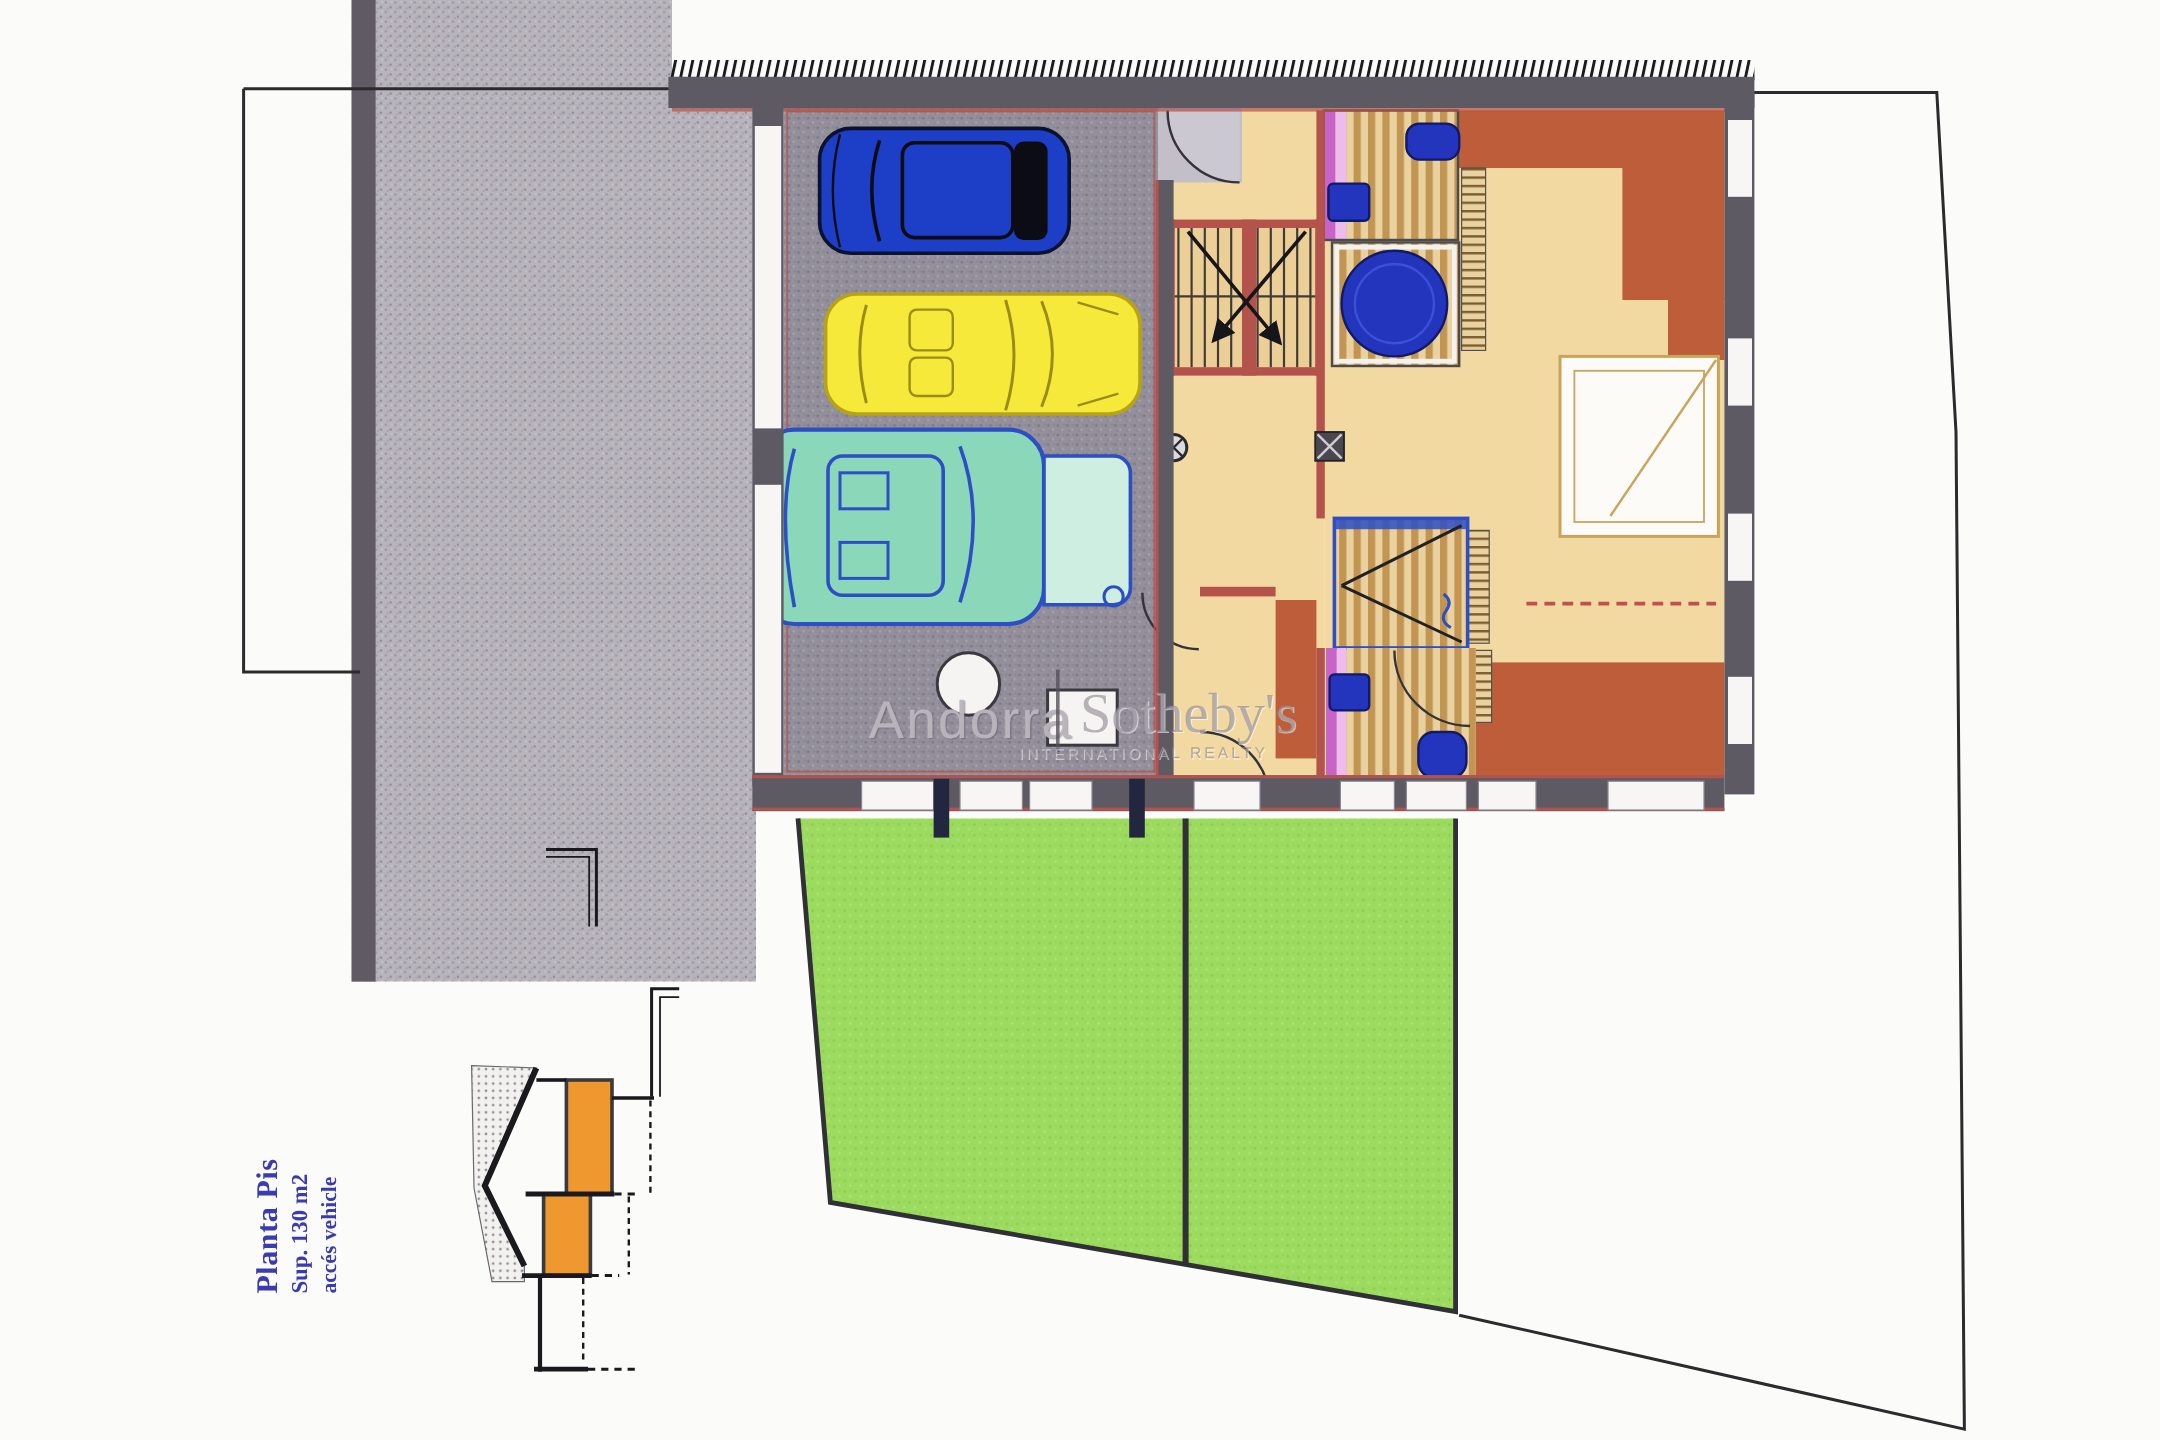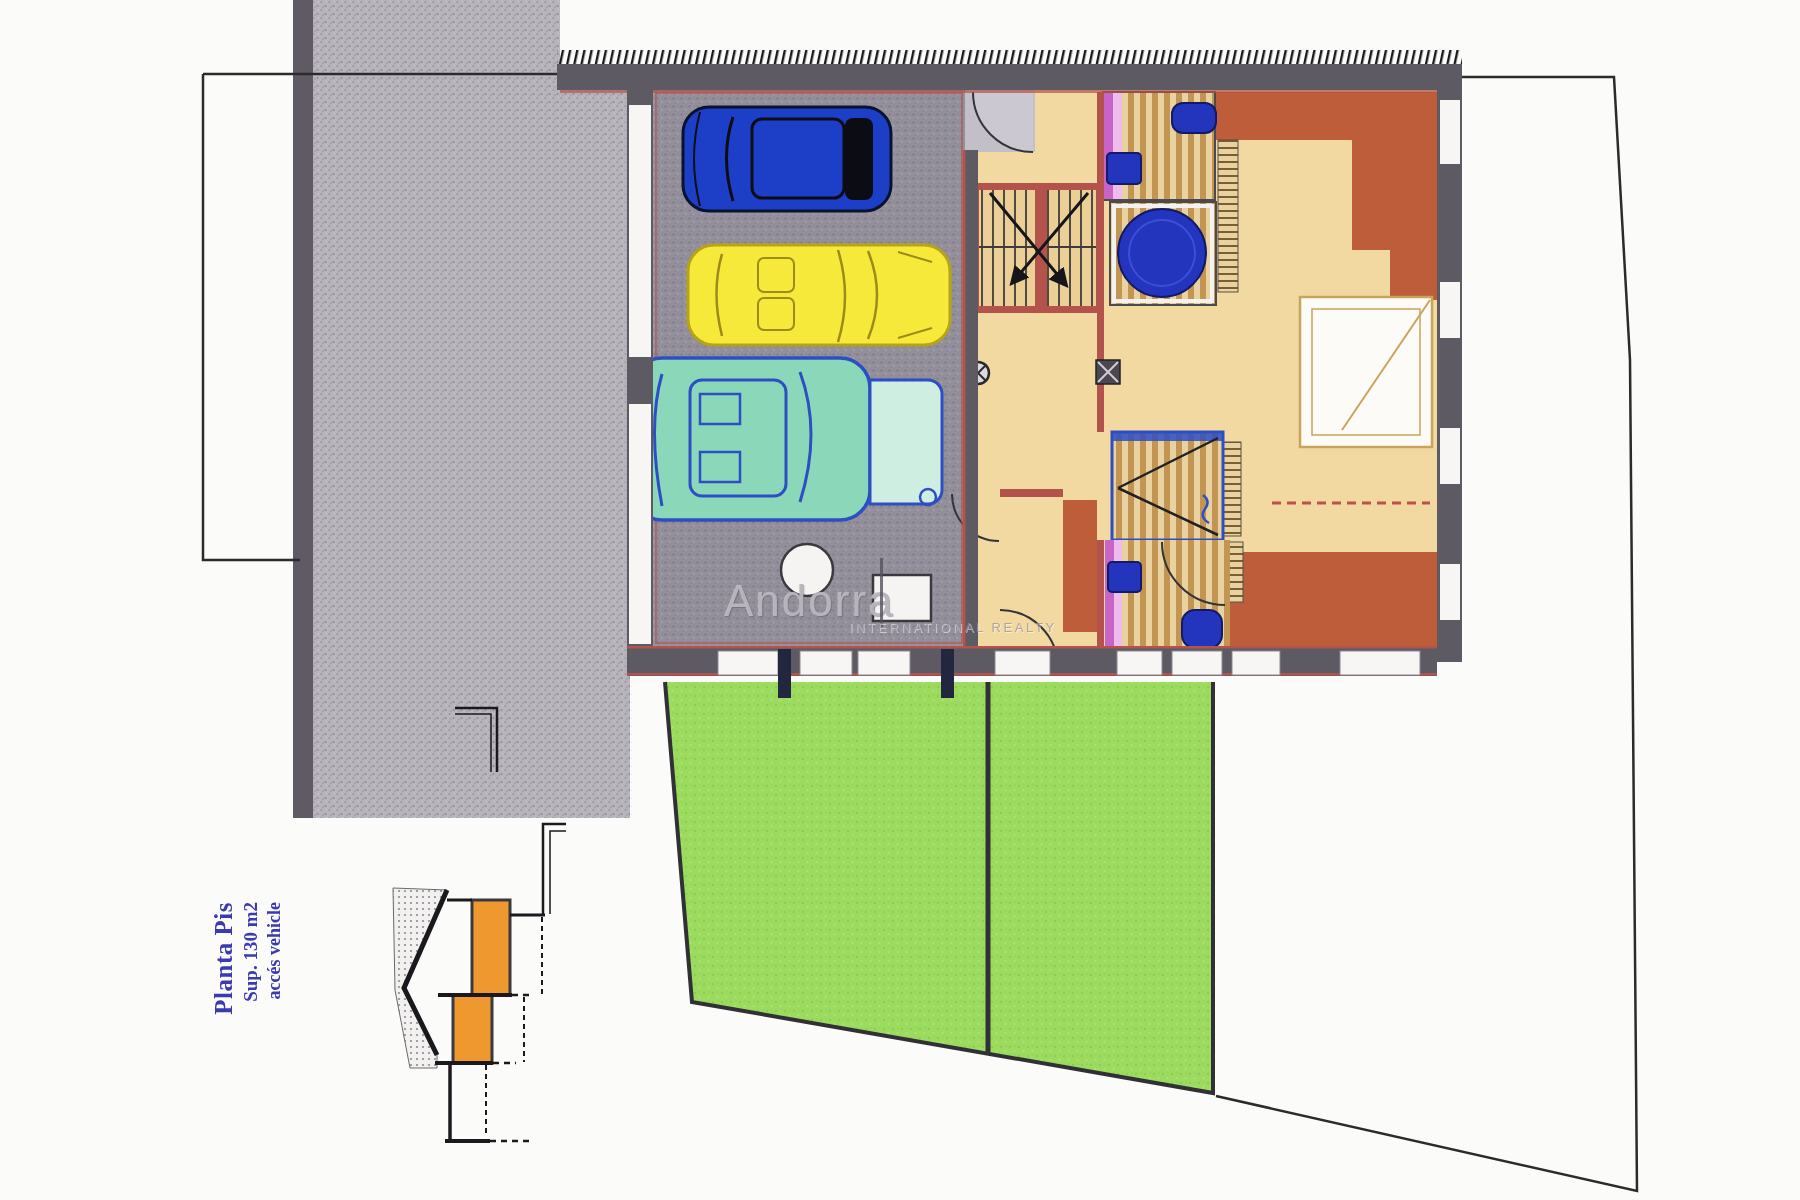--- a/index.html
+++ b/index.html
@@ -1,20 +1,19 @@
 <!DOCTYPE html>
 <html style="--page_bg: #fbfbf9; --boundary: #2b2b2e; --driveway: #b8b4bc; --driveway_edge: #5f5a64; --garage_floor: #94909b; --wall_dark: #5d5a64; --wall_red: #b4524c; --tan: #f2d8a1; --wood_dark: #c29552; --terracotta: #bd5d3a; --purple: #c863c8; --purple_light: #edbcec; --fixture_blue: #2334bd; --lawn: #9cdb60; --lawn_border: #303036; --car_blue: #1d3fc8; --car_yellow: #f6e93a; --car_teal: #8ad7b9; --car_teal_line: #2e4fc4; --section_orange: #ef9830; --title_text: #3a3ab2;"><head>
 <meta charset="utf-8">
 <style>
   html,body{margin:0;padding:0;background:#e8e8e8;}
   #stage{
     position:relative;width:1800px;height:1200px;overflow:hidden;
     background:var(--page_bg,#fbfbf9);
     font-family:"Liberation Sans",sans-serif;
-    text-align:right;
   }
   #plan-svg{position:absolute;left:0;top:0;}
   
   .wm{position:absolute;pointer-events:none;white-space:nowrap;}
   #wm-region{
     left:724px;top:576px;font-size:44px;letter-spacing:2px;
     color:rgba(186,181,190,0.95);
     text-shadow:1px 1px 1px rgba(80,75,88,0.45), 0 0 1px rgba(255,255,255,0.35);
     font-family:"Liberation Sans",sans-serif;font-weight:400;
   }
@@ -304,20 +303,21 @@
       <path d="M497,772 V708 H455" stroke-width="2.5"></path>
       <path d="M491,772 V714 H455" stroke-width="1.5"></path>
       <path d="M543,914 V824 H566" stroke-width="2.5"></path>
       <path d="M550,914 V831 H566" stroke-width="1.5"></path>
     </g>
   </g>
 </svg>
 
 <div class="wm" id="wm-region">Andorra</div>
 <div id="wm-bar"></div>
+<div class="wm" id="wm-brand">Sotheby's</div>
 <div class="wm" id="wm-tagline">INTERNATIONAL REALTY</div>
 
 <div id="title-block">
   <div class="t1">Planta Pis</div>
   <div class="t2">Sup. 130 m2</div>
   <div class="t3">accés vehicle</div>
 </div>
 
 </div>
 

